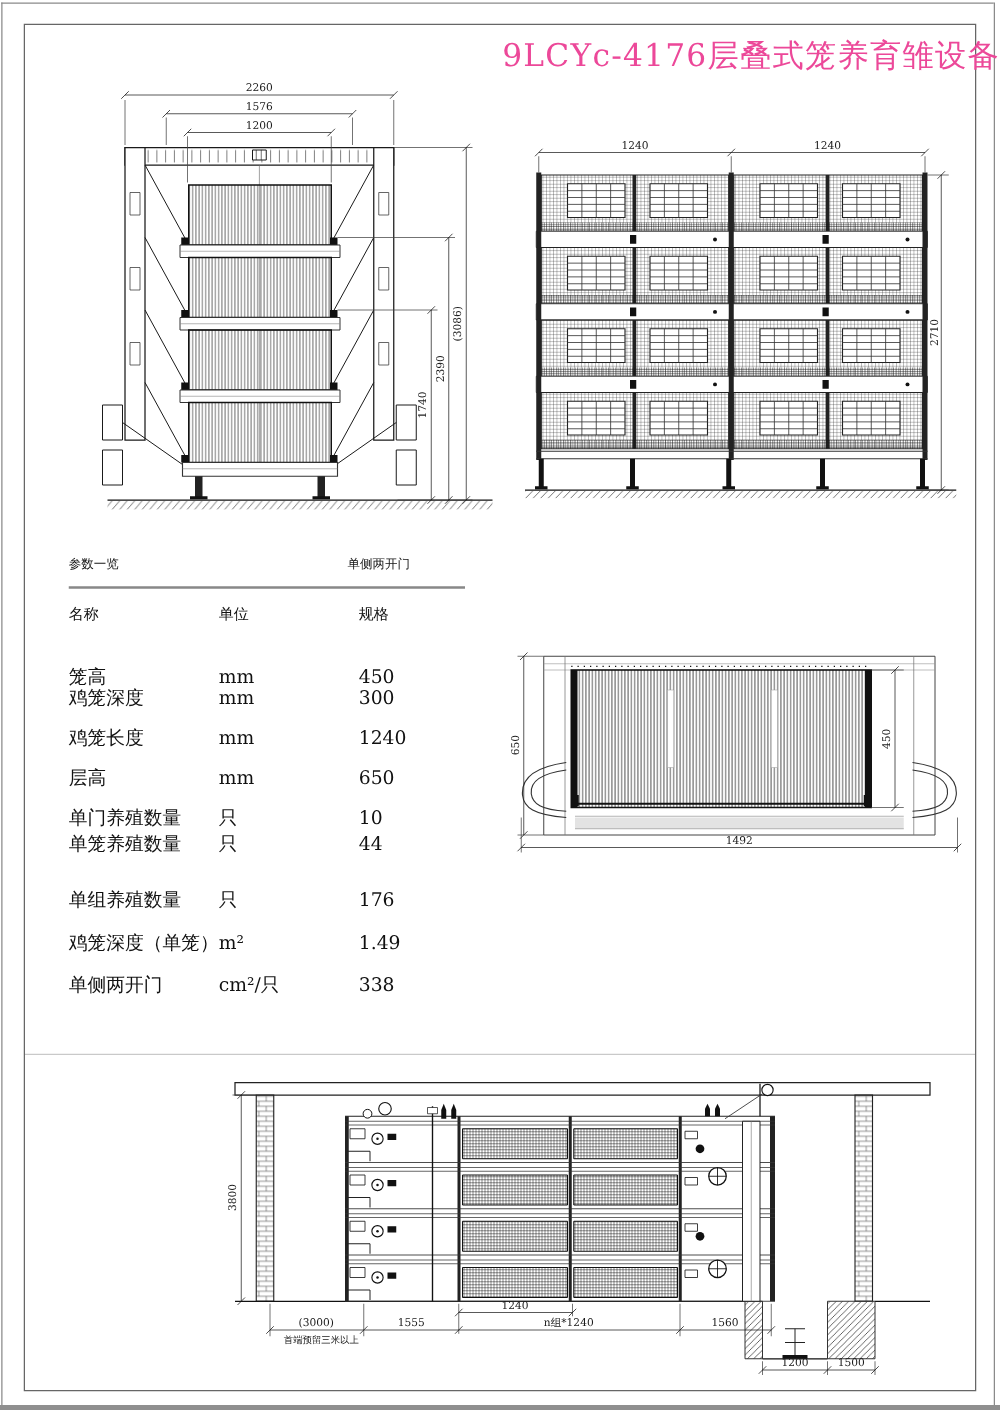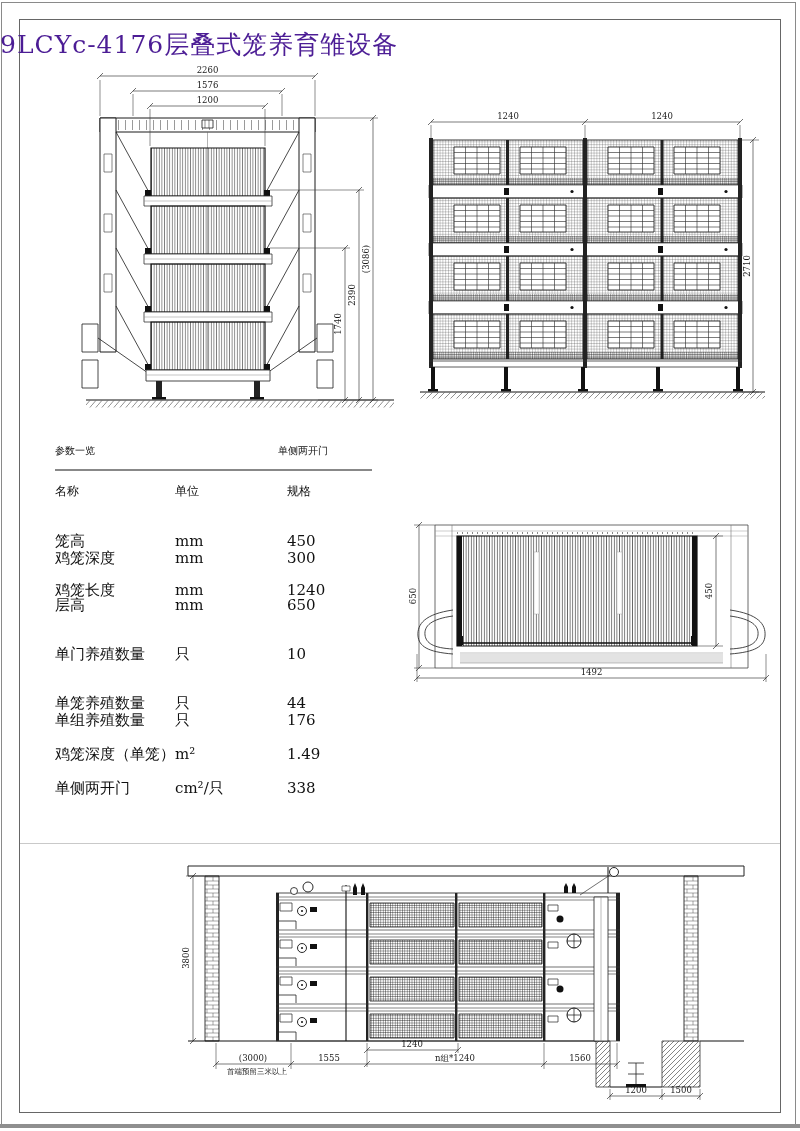--- a/index.html
+++ b/index.html
@@ -1,19 +1,19 @@
 <!DOCTYPE html>
 <html><head>
 <meta charset="utf-8">
 <style>
   *{margin:0;padding:0;box-sizing:border-box}
   html,body{width:800px;height:1131px;background:#fff;position:relative;overflow:hidden;
     font-family:"DejaVu Serif","Liberation Serif",serif;color:#111}
   .abs{position:absolute}
-  .ttl{width:800px;text-align:left;font-size:25px;letter-spacing:1px;color:#4c1d95;white-space:nowrap}
+  .ttl{width:800px;text-align:right;font-size:25px;letter-spacing:1px;color:#ec4899;white-space:nowrap}
   .hline{background:#8a8a8a}
   .vline{background:#8a8a8a}
   .frame{border:1px solid #666}
   .sep{background:#c9c9c9}
   .phead{font-size:10px;white-space:nowrap}
   .pcolh{font-size:12px;white-space:nowrap}
   .prow{position:absolute;left:55px;width:340px;height:22px;font-size:15px;white-space:nowrap}
   .prow .n{position:absolute;left:0}
   .prow .u{position:absolute;left:120px}
   .prow .v{position:absolute;left:232px}
@@ -308,31 +308,31 @@
 <div class="prow" style="top:549px">
     <span class="n">鸡笼深度</span>
     <span class="u">mm</span>
     <span class="v">300</span>
   </div>
 <div class="prow" style="top:581px">
     <span class="n">鸡笼长度</span>
     <span class="u">mm</span>
     <span class="v">1240</span>
   </div>
-<div class="prow" style="top:596px">
+<div class="prow" style="top:613px">
     <span class="n">层高</span>
     <span class="u">mm</span>
     <span class="v">650</span>
   </div>
 <div class="prow" style="top:645px">
     <span class="n">单门养殖数量</span>
     <span class="u">只</span>
     <span class="v">10</span>
   </div>
-<div class="prow" style="top:694px">
+<div class="prow" style="top:666px">
     <span class="n">单笼养殖数量</span>
     <span class="u">只</span>
     <span class="v">44</span>
   </div>
 <div class="prow" style="top:711px">
     <span class="n">单组养殖数量</span>
     <span class="u">只</span>
     <span class="v">176</span>
   </div>
 <div class="prow" style="top:745px">

